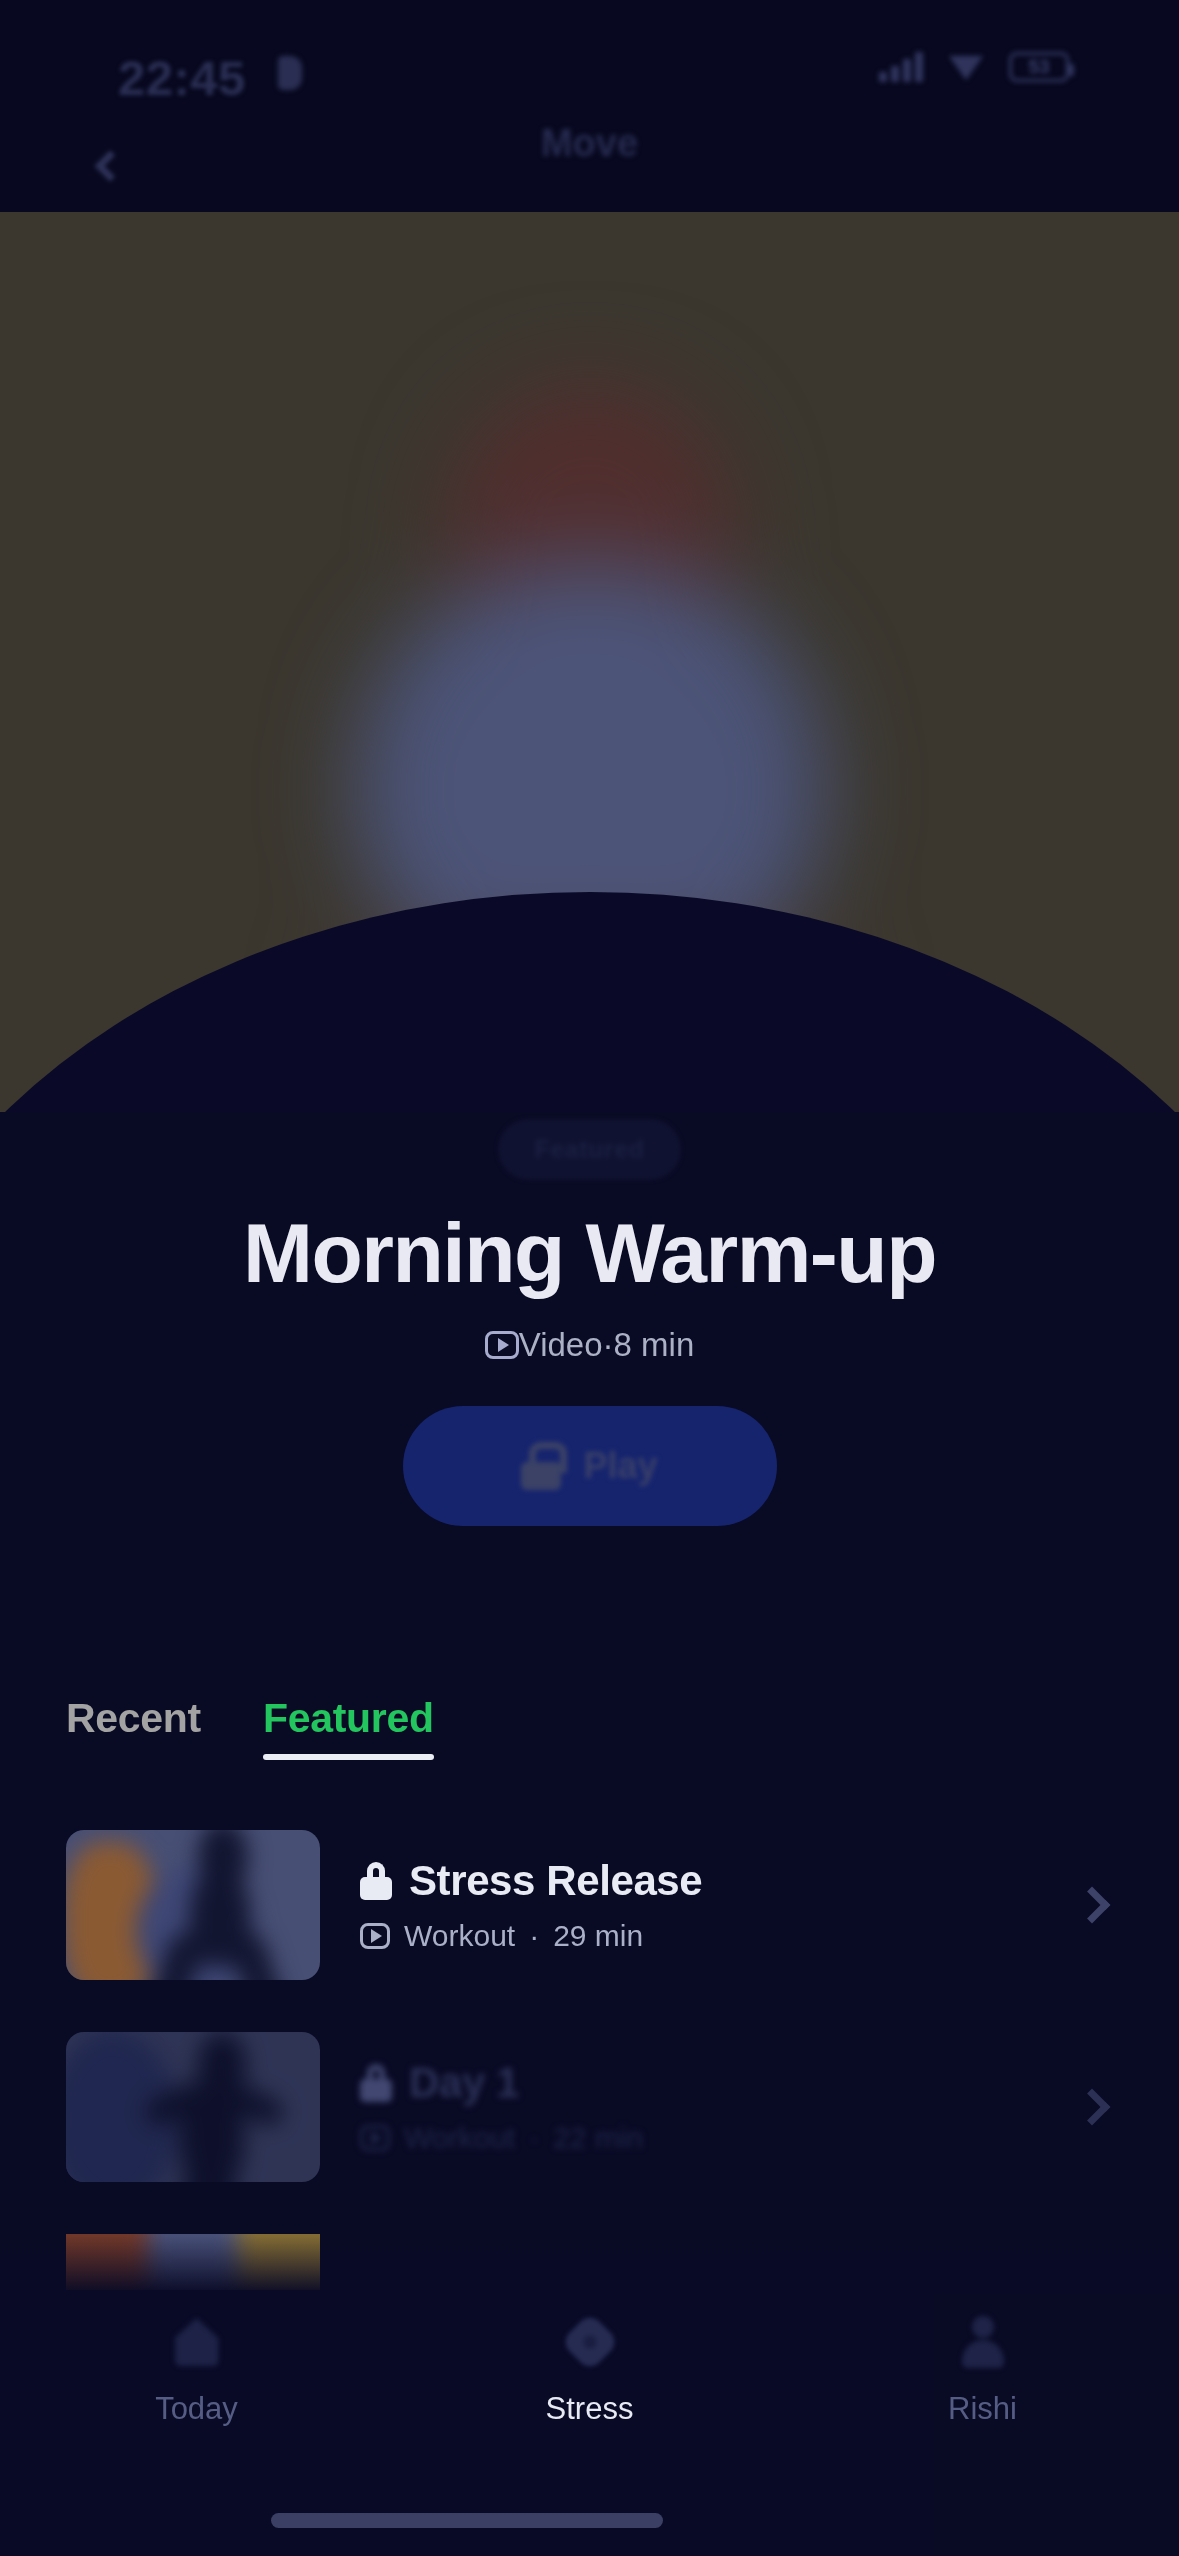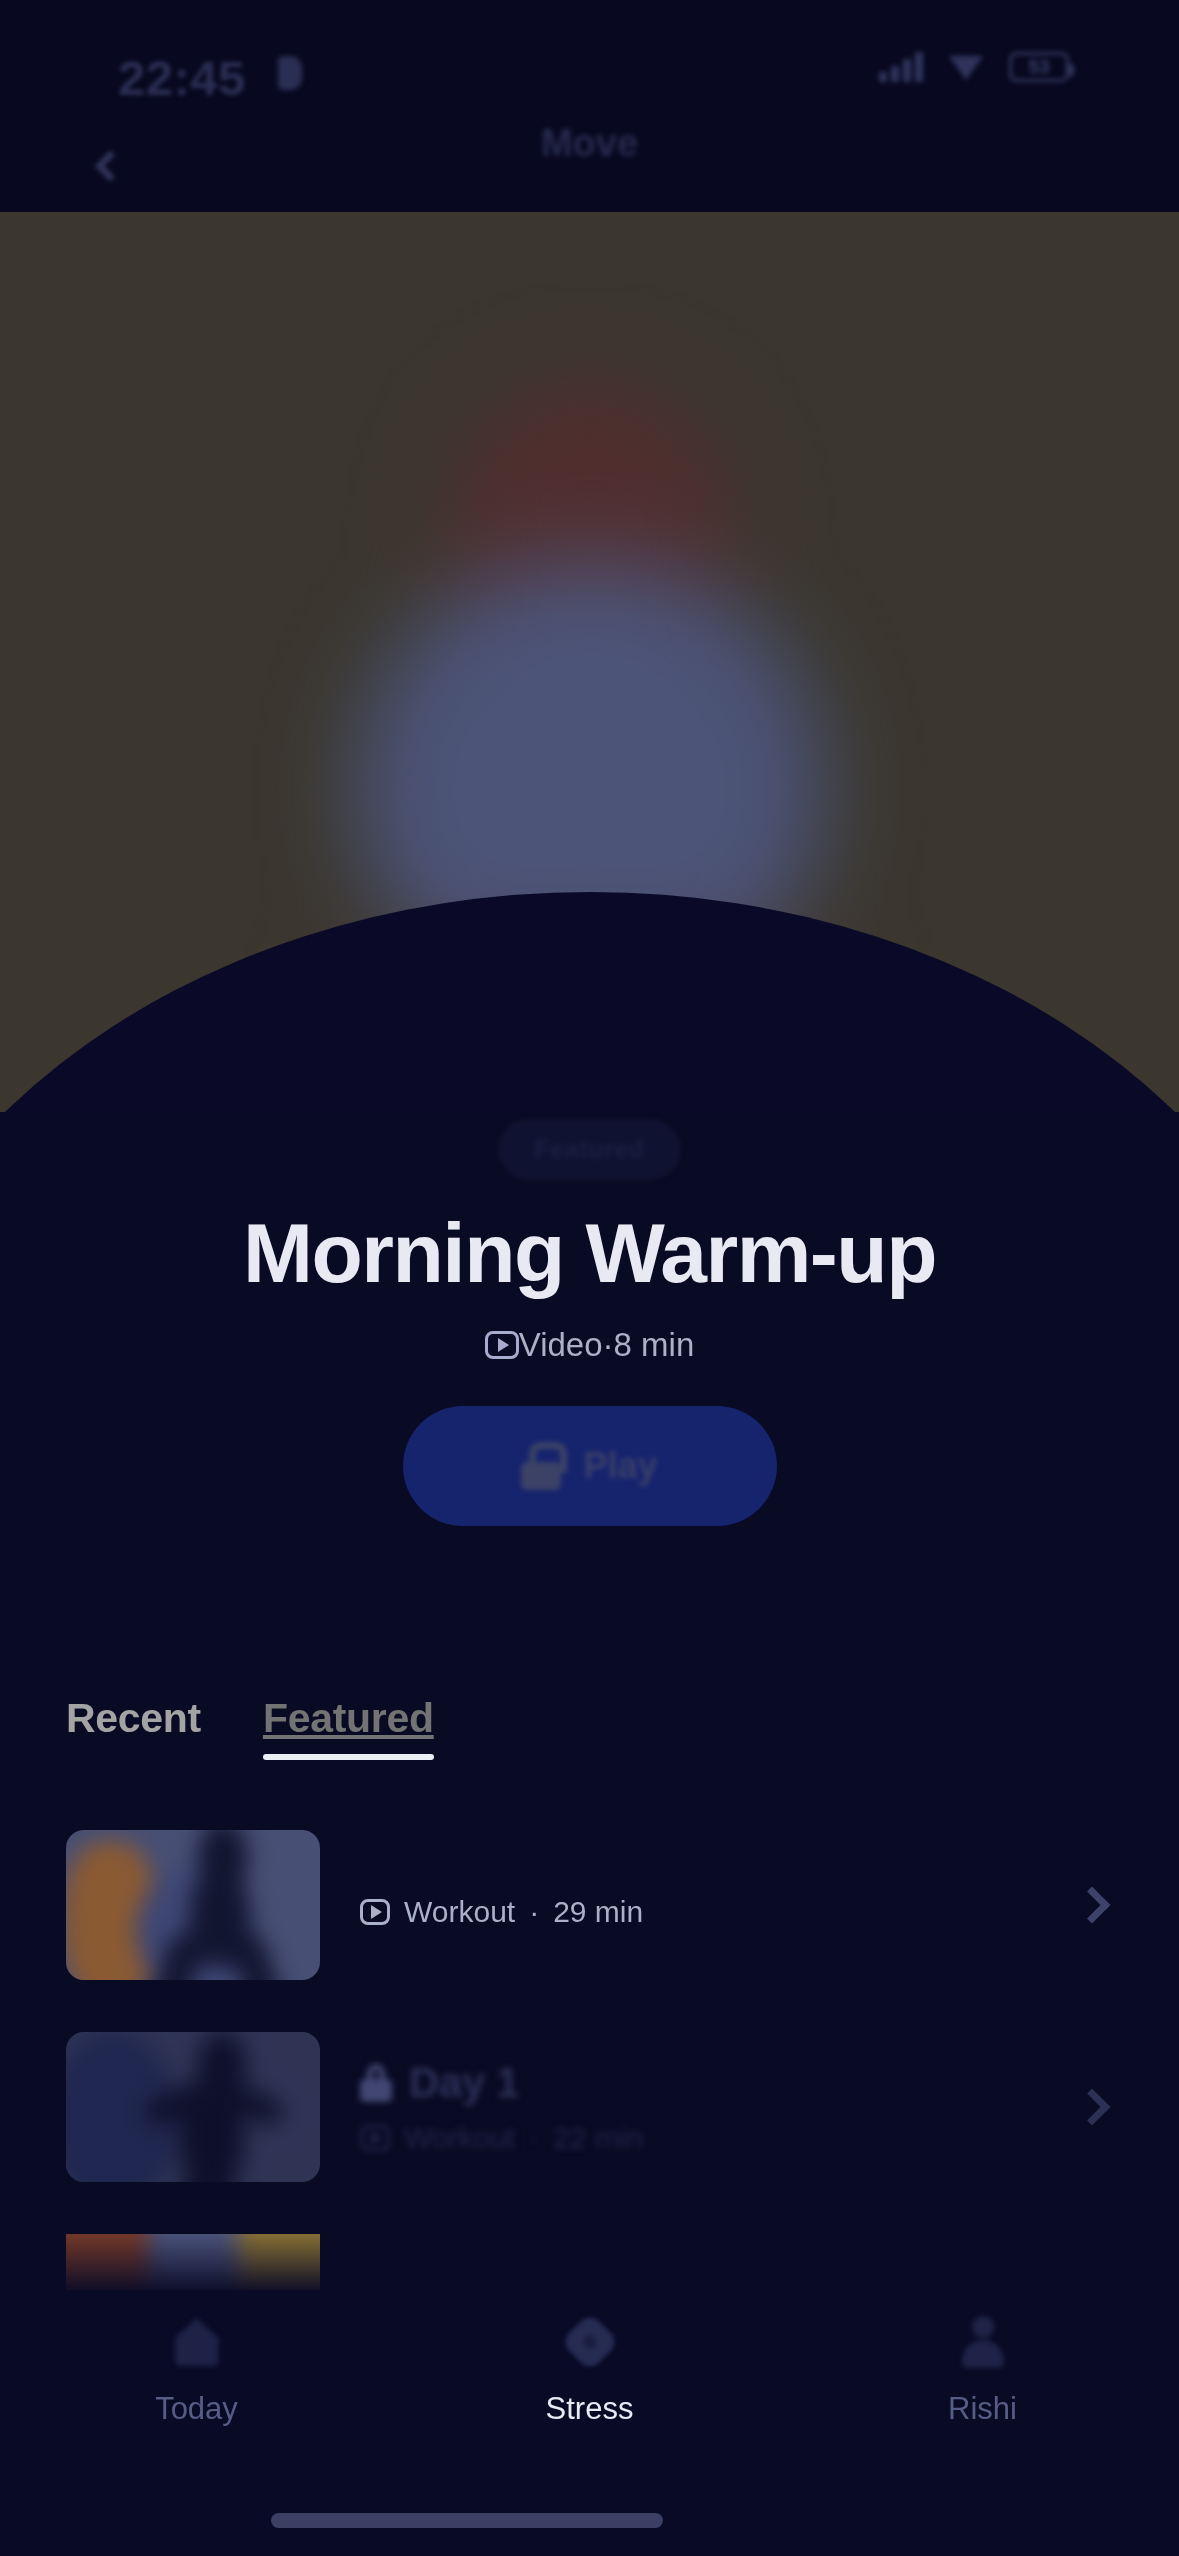--- a/index.html
+++ b/index.html
@@ -173,21 +173,21 @@
   }
 
   
   #tabs {
     position:absolute; top:1695px; left:66px;
     display:flex; align-items:flex-start; gap:62px; z-index:10;
   }
   .tab { position:relative; padding-bottom:18px; }
   .tab-label { font-size:41px; font-weight:700; letter-spacing:-0.3px; }
   .tab.inactive .tab-label { color:#a3a3a3; }
-  .tab.active .tab-label { color:#737373;text-decoration:underline; }
+  .tab.active .tab-label { color:#22c55e; }
   .tab-underline {
     position:absolute; left:0; bottom:0; width:100%; height:6px;
     background:#eceef6; border-radius:3px;
   }
 
   
   #list {
     position:absolute; top:1830px; left:0; width:1179px;
     z-index:10;
   }
@@ -357,20 +357,27 @@
         <div class="thumb-inner">
           <div class="tb-patch" style="left:16px;top:30px;width:92px;height:160px;background:#8a5a33;"></div>
           <div class="tb-patch" style="left:88px;top:54px;width:120px;height:130px;background:#3e4775;border-radius:50%;"></div>
           <div class="figure-silhouette" style="left:150px;top:8px;width:50px;height:74px;border-radius:50%;"></div>
           <div class="figure-silhouette" style="left:142px;top:58px;width:60px;height:96px;"></div>
           <div class="figure-silhouette" style="left:112px;top:120px;width:34px;height:86px;transform:rotate(18deg);border-radius:18px;"></div>
           <div class="figure-silhouette" style="left:192px;top:120px;width:34px;height:86px;transform:rotate(-18deg);border-radius:18px;"></div>
         </div>
       </div>
       <div class="row-text">
+        <div class="row-title-line">
+          <span class="lock-icon">
+            <span class="shackle"></span>
+              <span class="lbody"></span>
+          </span>
+          <span class="row-title">Stress Release</span>
+        </div>
         <div class="row-meta">
           <span class="play-box-icon"></span>
           <span>Workout</span>
           <span>·</span>
           <span>29 min</span>
         </div>
       </div>
       <div class="row-chevron"></div>
     </div>
 

